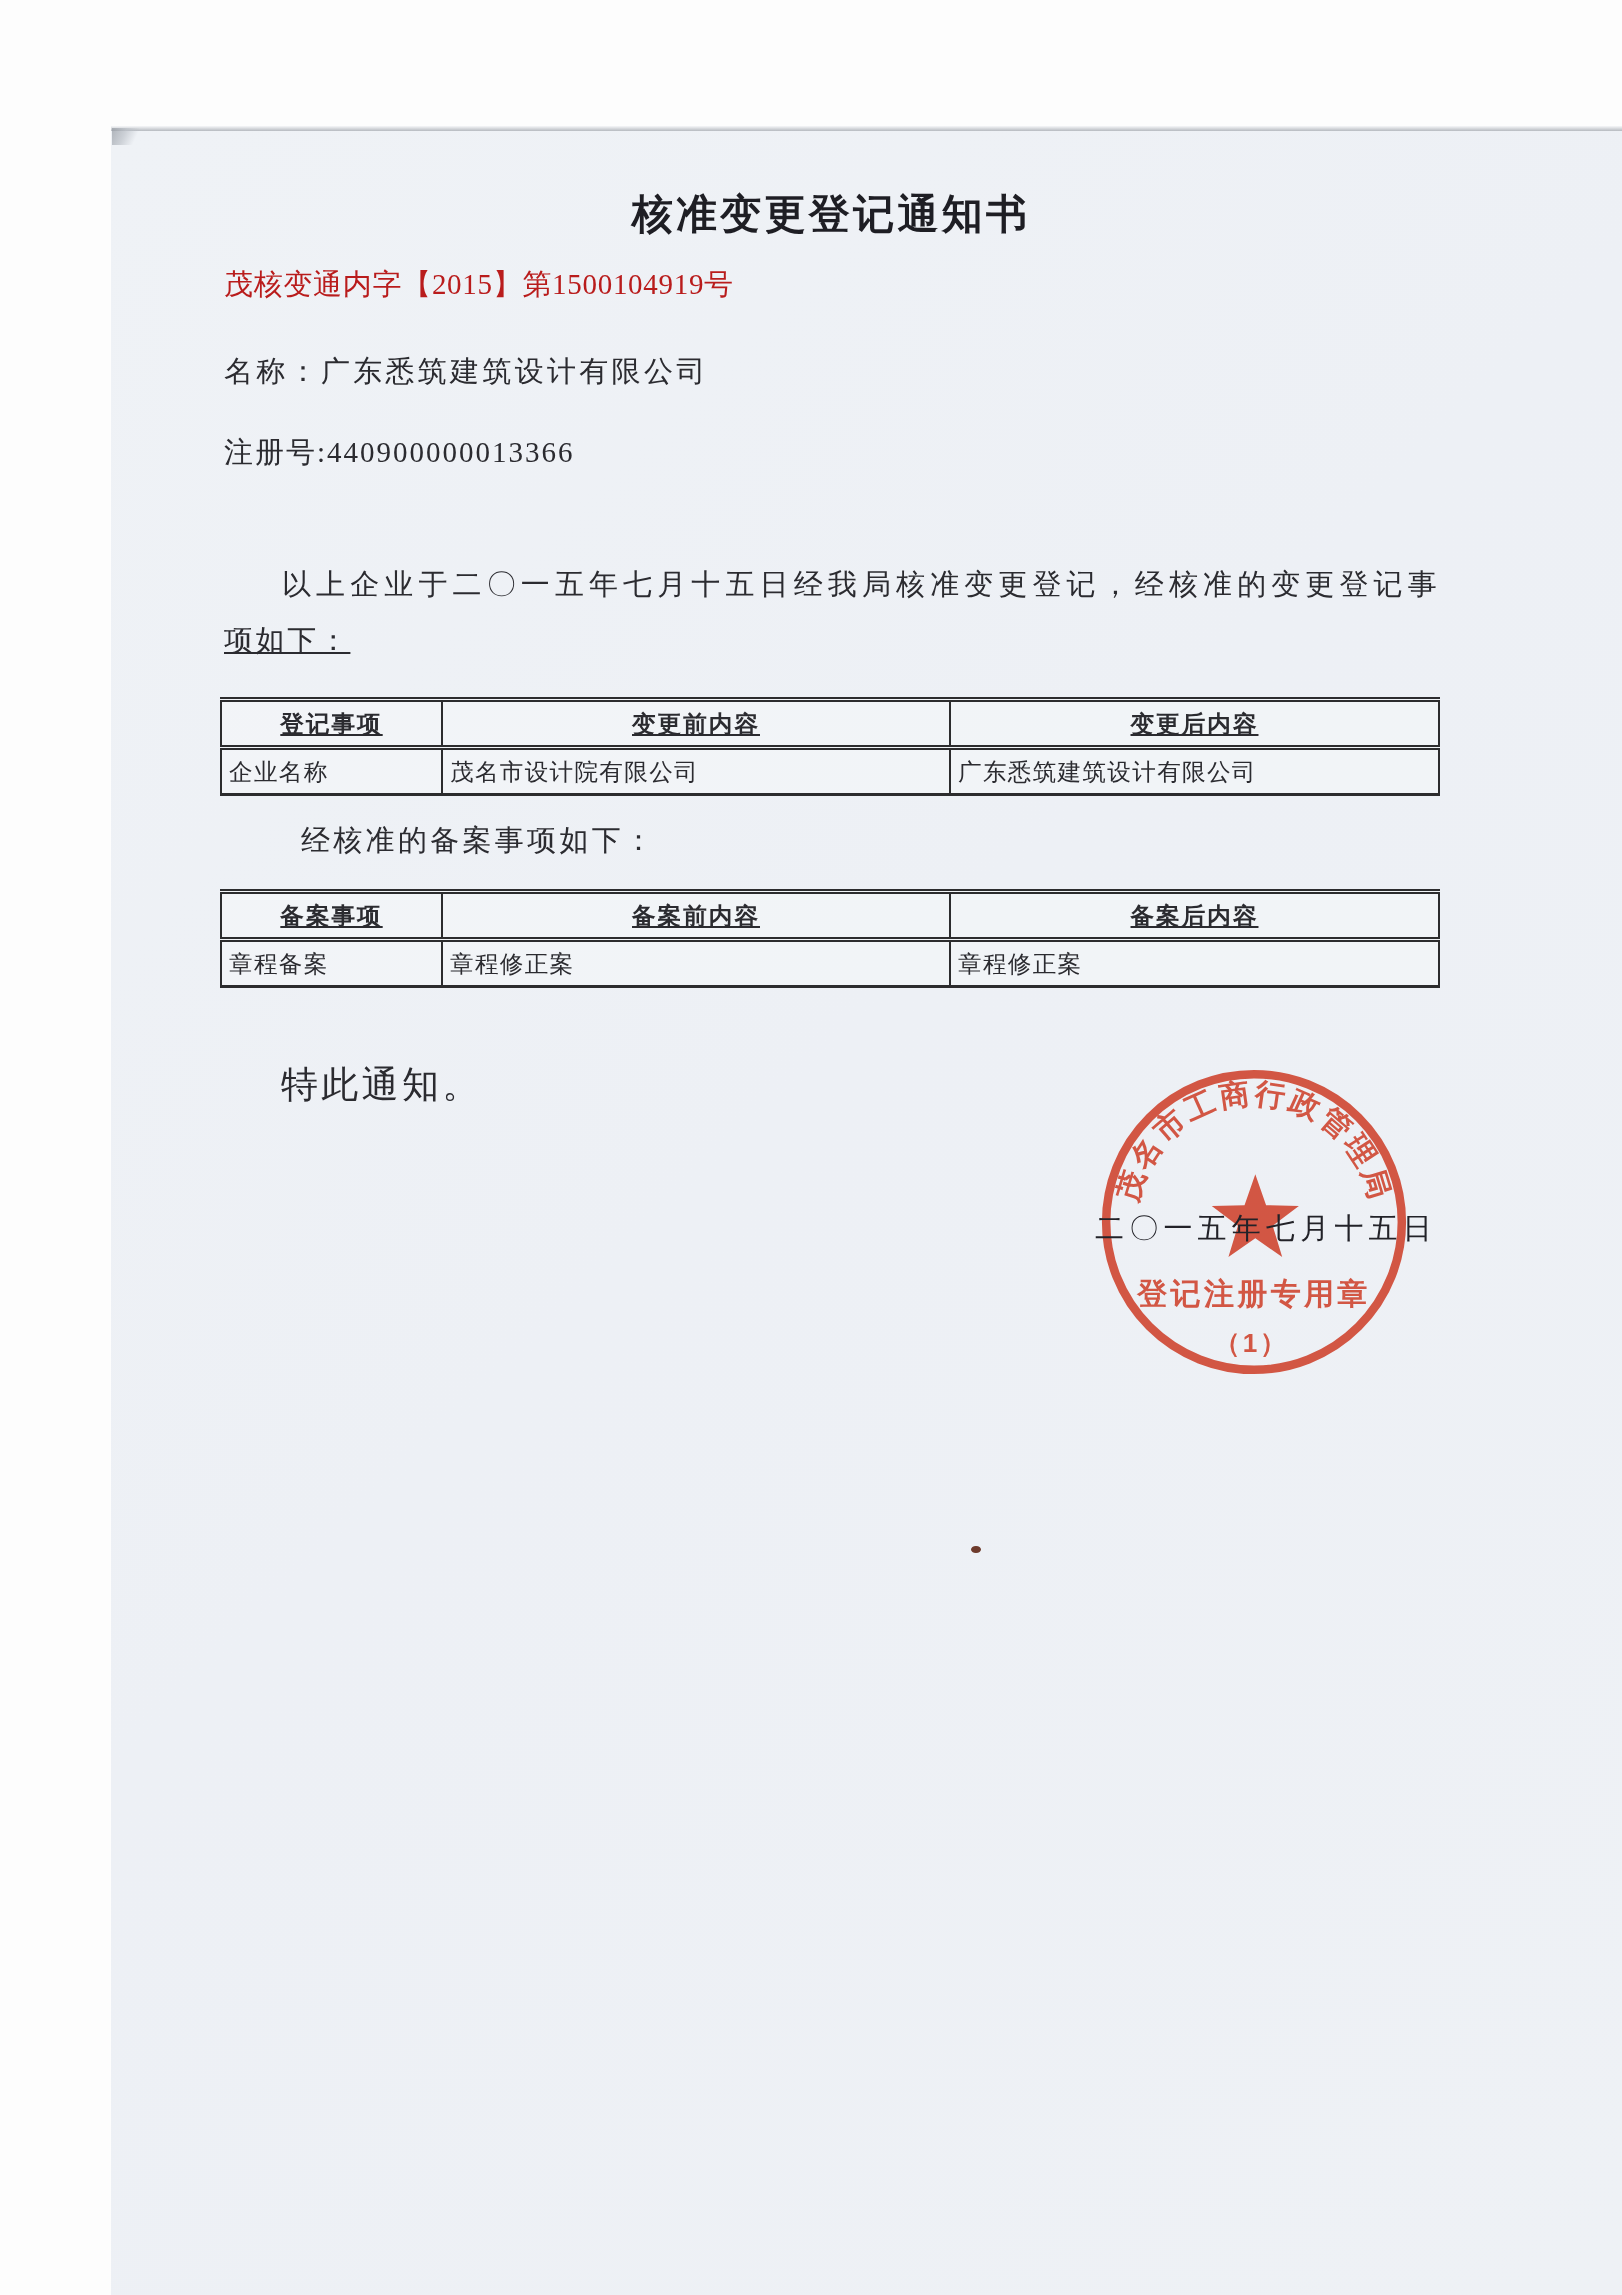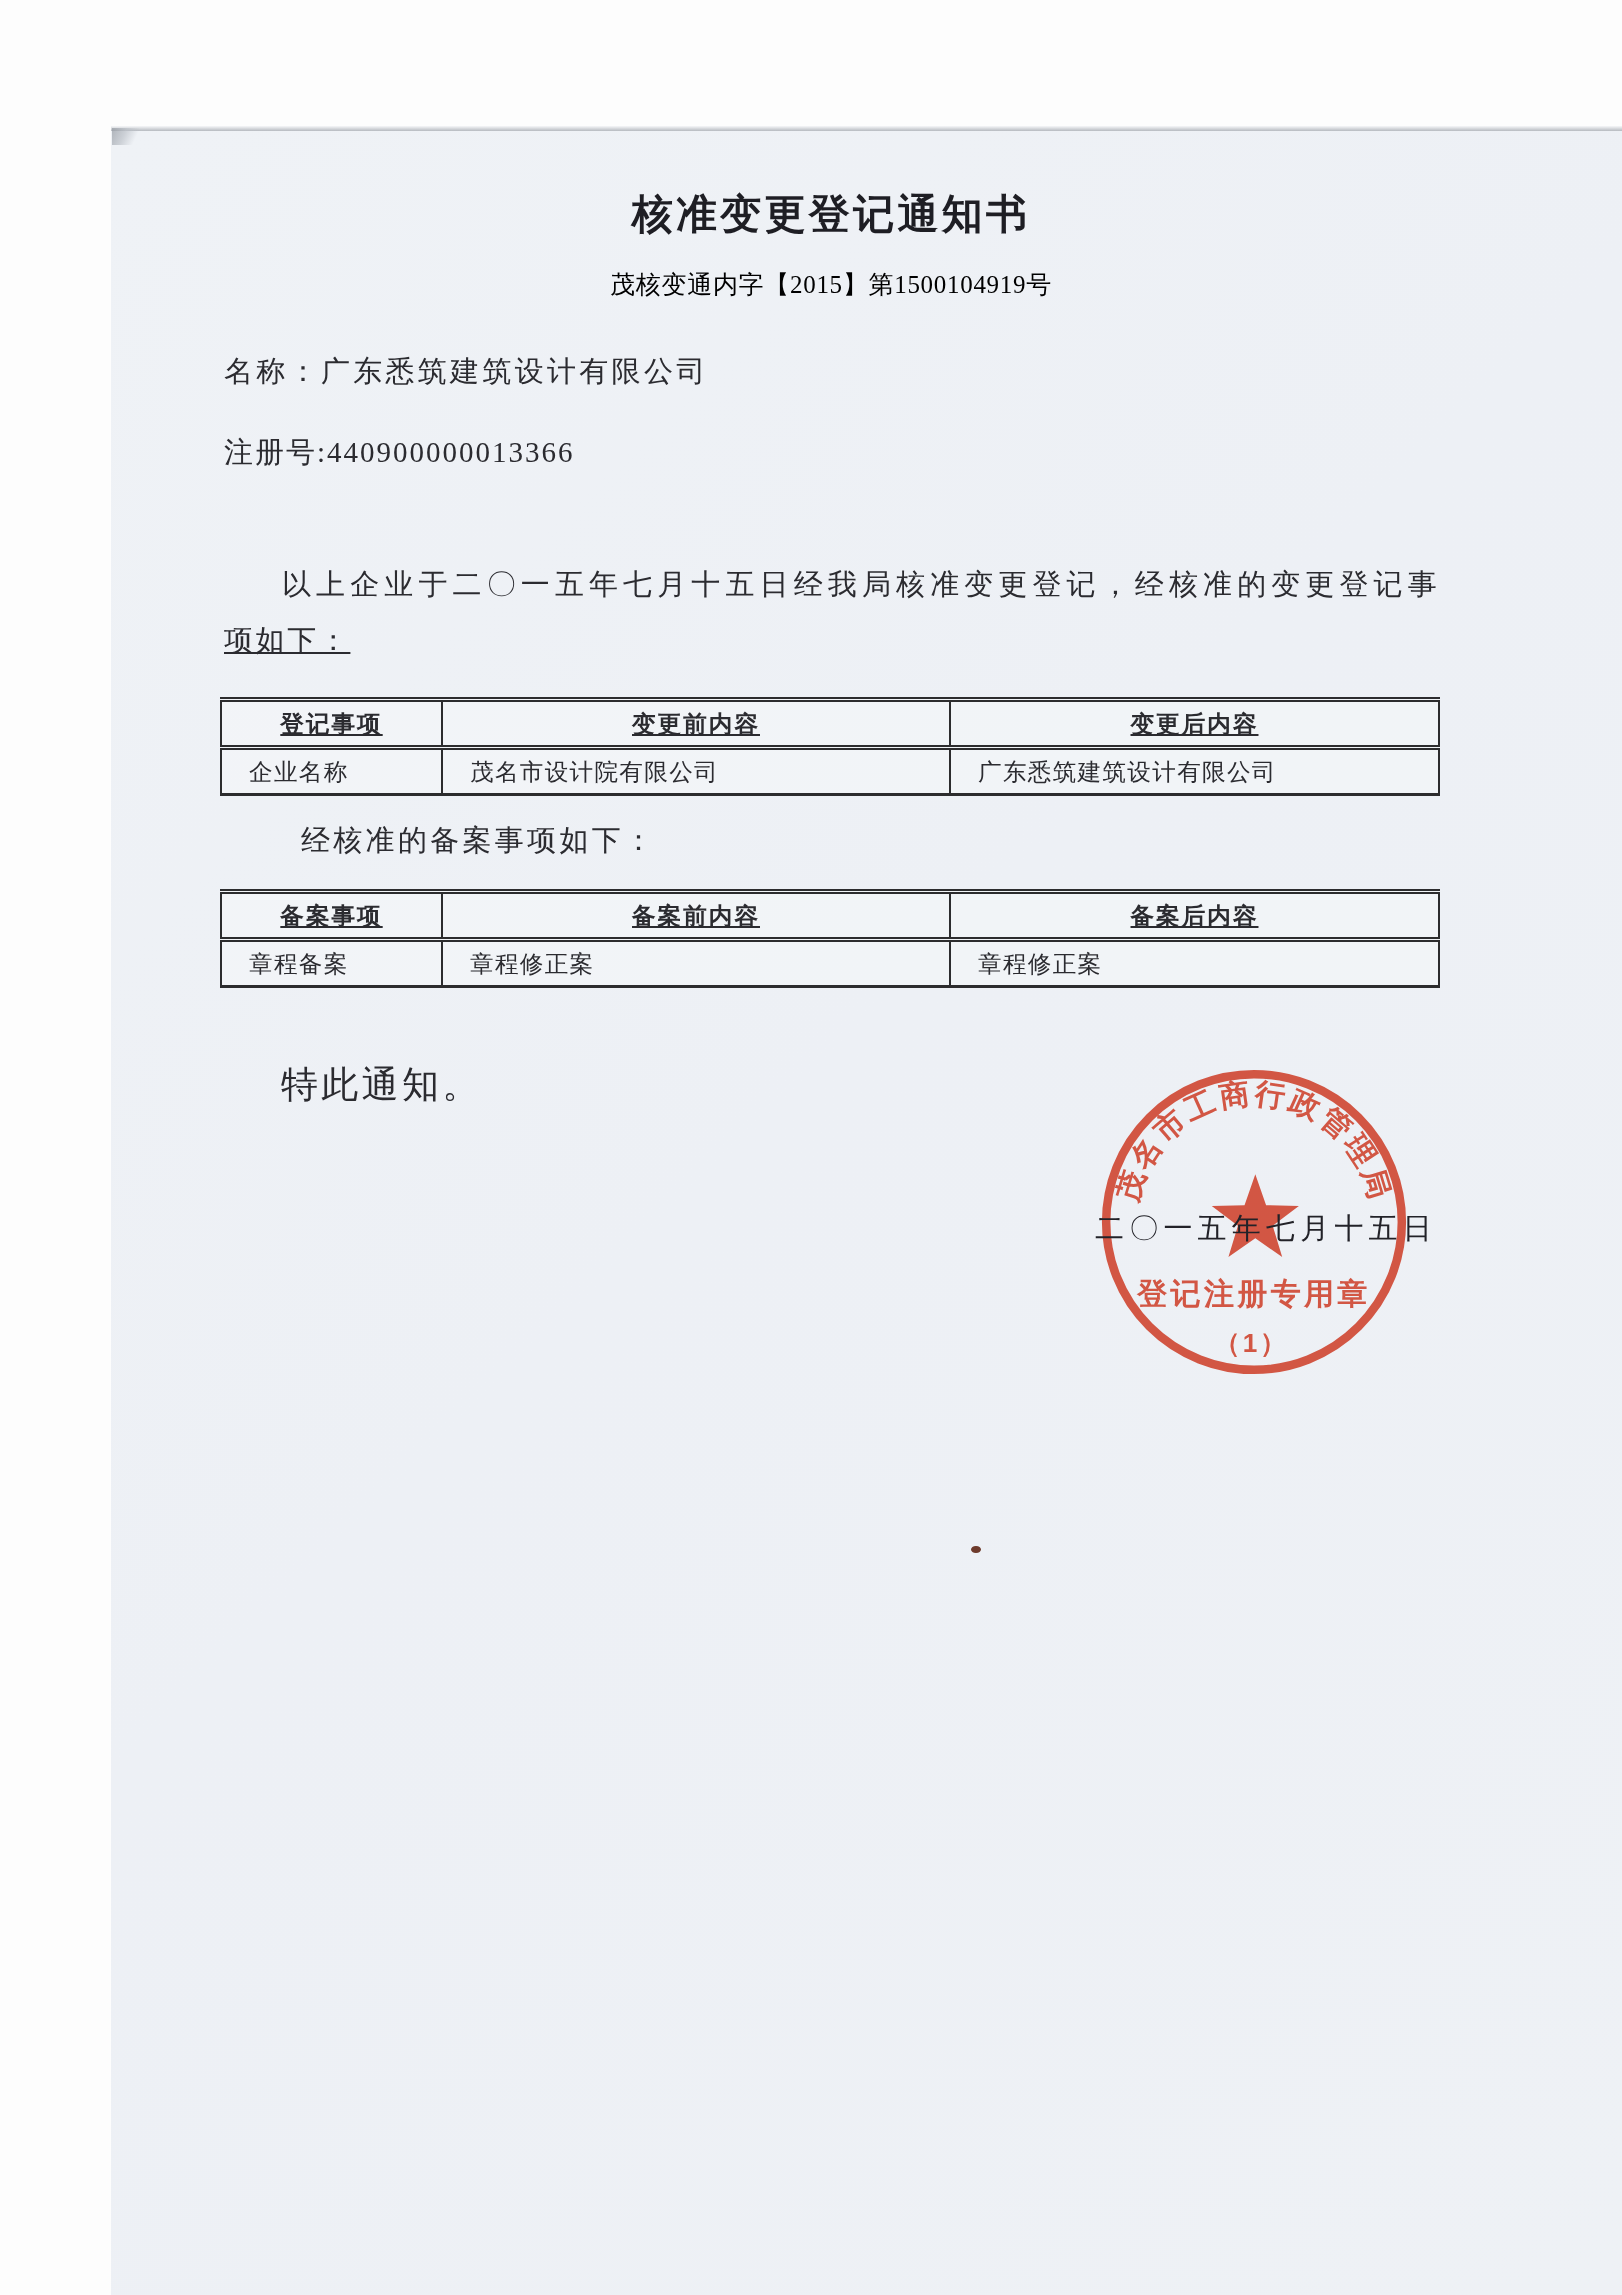--- a/index.html
+++ b/index.html
@@ -9,34 +9,34 @@
   #paper{position:absolute;left:111px;top:130px;width:1512px;height:2166px;
          background:linear-gradient(135deg,#eff2f6 0%,#edf0f5 45%,#eef1f5 100%);}
   #paper-top-edge{position:absolute;left:111px;top:126px;width:1512px;height:4.6px;
                   background:linear-gradient(#f6f7f9,#b6bac0);}
   #corner-smudge{position:absolute;left:112px;top:128px;width:30px;height:17px;
                  background:linear-gradient(115deg,#8d939b 0%,#b9bec5 40%,rgba(238,241,245,0) 75%);
                  opacity:.65;}
   .abs{position:absolute;}
   .doc-title{font-family:"Liberation Sans","DejaVu Sans",sans-serif;font-weight:bold;
              font-size:41px;letter-spacing:3.3px;color:#1e1e24;text-align:center;}
-  .ref-line{font-size:25px;text-align:center;letter-spacing:0.7px;color:#000000;}
+  .ref-line{font-size:29px;text-align:left;letter-spacing:0.7px;color:#b91c1c;}
   .body-line{font-size:29px;letter-spacing:3.3px;color:#2b2b30;white-space:nowrap;}
   .intro-1{font-size:29px;color:#2b2b30;text-align:justify;text-align-last:justify;
            text-indent:58px;letter-spacing:1.3px;}
   .intro-2{font-size:29px;letter-spacing:2.6px;color:#2b2b30;}
   table.scan-table{border-collapse:collapse;table-layout:fixed;width:1218px;
                    background:rgba(255,255,255,0.25);}
   table.scan-table td{border-left:2.6px solid #2c2c2e;border-right:2.6px solid #2c2c2e;
                       font-size:23.6px;color:#2b2b30;overflow:hidden;white-space:nowrap;}
   table.scan-table tr.hdr td{border-top:5.2px double #2c2c2e;border-bottom:5.2px double #2c2c2e;
                       height:41px;text-align:center;font-family:"Liberation Sans","DejaVu Sans",sans-serif;
                       font-weight:bold;letter-spacing:2px;text-decoration:underline;}
   table.scan-table tr.datarow td{border-bottom:3.9px solid #2c2c2e;height:41px;
-                      text-align:left;padding-left:27px;letter-spacing:1.3px;}
+                      text-align:left;padding-left:7px;letter-spacing:1.3px;}
   .closing-line{font-size:37px;letter-spacing:3.3px;color:#2b2b30;}
   .date-line{font-size:29px;letter-spacing:5.2px;color:#222228;white-space:nowrap;z-index:5;}
   #stamp-svg{z-index:4;opacity:.92;}
   .speck{position:absolute;border-radius:50%;}
 </style>
 </head>
 <body>
 
 <div id="scan-page">
 

